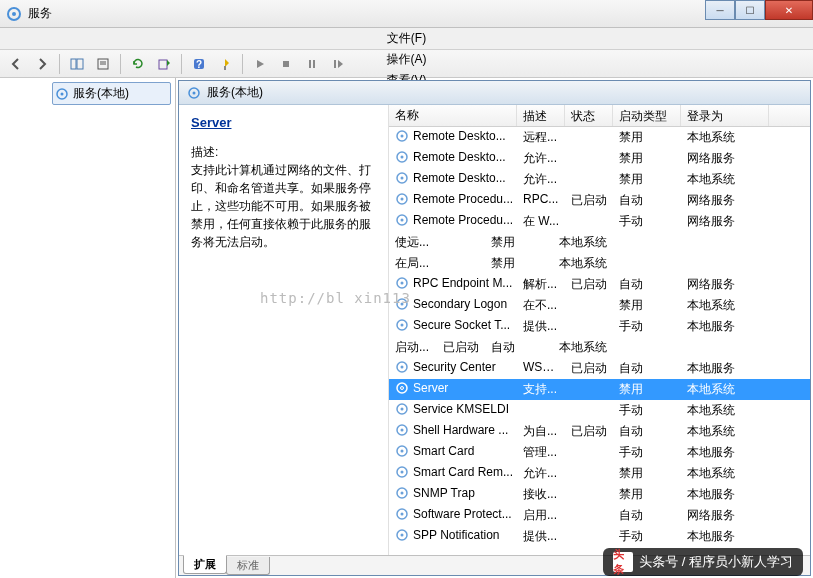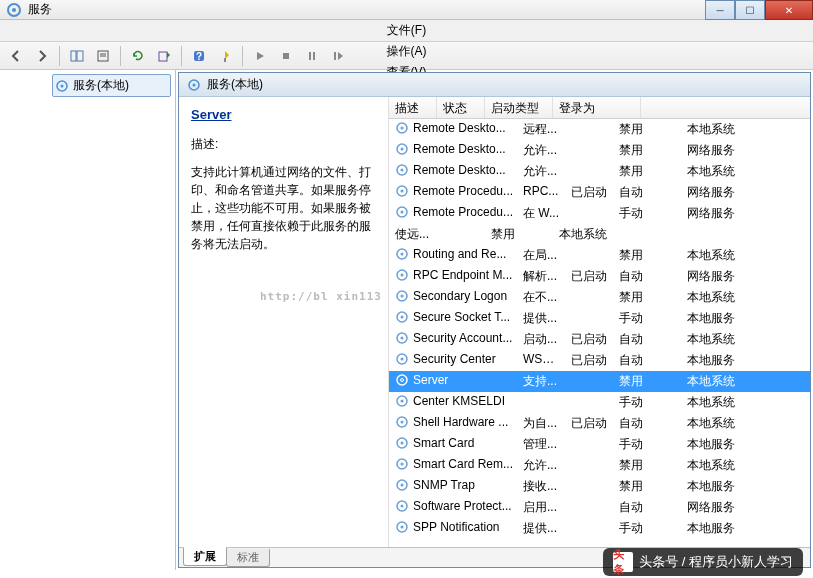--- a/index.html
+++ b/index.html
@@ -1,35 +1,35 @@
 <!DOCTYPE html>
 <html><head>
 <meta charset="utf-8">
 <style>
 * { box-sizing: border-box; margin: 0; padding: 0; }
 body { font-family: "Microsoft YaHei", SimSun, Tahoma, sans-serif; font-size: 12px; background: #fff; width: 813px; height: 578px; overflow: hidden; position: relative; }
-.titlebar { height: 20px; background: linear-gradient(#f7f7f7,#e8e8e8); border-bottom: 1px solid #c0c0c0; display: flex; align-items: center; padding: 0 6px; }
+.titlebar { height: 28px; background: linear-gradient(#f7f7f7,#e8e8e8); border-bottom: 1px solid #c0c0c0; display: flex; align-items: center; padding: 0 6px; }
 .titlebar .winicon { width: 16px; height: 16px; margin-right: 6px; display:inline-block; }
 .winbtns { position: absolute; right: 0; top: 0; display: flex; }
 .winbtn { width: 30px; height: 20px; border: 1px solid #6a8bb0; background: linear-gradient(#e8eff7,#cadcf0); display:flex; align-items:center; justify-content:center; font-size:10px; color:#333; }
 .winbtn.close { width: 48px; background: linear-gradient(#e36a5a,#c1392b); color:#fff; border-color:#8e2a1f; }
 .menubar { height: 22px; background: #f0f0f0; border-bottom:1px solid #d0d0d0; display:flex; align-items:center; padding: 0 4px; flex-direction: column; }
 .menubar .menuitem { padding: 2px 8px; cursor:default; }
 .toolbar { height: 28px; background: linear-gradient(#f7f7f7,#ececec); border-bottom:1px solid #c8c8c8; display:flex; align-items:center; padding: 0 4px; gap:2px; }
 .tbtn { width: 24px; height: 24px; border:1px solid transparent; display:flex; align-items:center; justify-content:center; border-radius:2px; }
 .tsep { width:1px; height:20px; background:#c0c0c0; margin:0 3px; }
 .content { display:flex; height: calc(100% - 78px); padding-left: 48px; }
 .leftpane { width: 128px; border-right:1px solid #c0c0c0; background:#fff; padding:4px; }
 .treeitem { display:flex; align-items:center; gap:4px; padding:2px; border:1px solid #7da2ce; background:#e8f0fa; border-radius:2px; }
 .rightpane { flex:1; display:flex; flex-direction:column; border:1px solid #6a8bb0; margin:2px; }
 .panehead { height:24px; background:linear-gradient(#f0f4f8,#d6e2ee); border-bottom:1px solid #b0c4d8; display:flex; align-items:center; padding:0 8px; gap:6px; }
 .panebody { flex:1; display:flex; overflow:hidden; }
 .detailcol { width: 210px; padding:10px 12px; border-right:1px solid #e0e0e0; }
 .detailcol h2 { font-size:13px; font-weight:bold; margin-bottom:14px; color:#003399; text-decoration:underline; }
-.detailcol .descLabel { margin-bottom:10px; }
+.detailcol .descLabel { margin-bottom:0; }
 .detailcol .desc { line-height:1.5; }
 .listcol { flex:1; display:flex; flex-direction:column; overflow:hidden; }
 .listhead { display:flex; background:linear-gradient(#fdfdfd,#f0f0f0); border-bottom:1px solid #d0d0d0; height:22px; }
 .listhead .col { padding:3px 6px; border-right:1px solid #e0e0e0; font-weight:normal; white-space:nowrap; overflow:hidden; }
 .listbody { flex:1; overflow-y:scroll; overflow-x:hidden; }
 .row { display:flex; height:21px; align-items:flex-start; }
 .row .cell { padding:2px 6px; white-space:nowrap; overflow:hidden; text-overflow:ellipsis; }
 .row.sel { background:#3399ff; color:#fff; }
 .row.sel .svcicon circle { stroke:#fff; }
 .c-name { width:128px; display:flex; align-items:center; gap:4px; }
@@ -37,21 +37,21 @@
 .c-stat { width:48px; }
 .c-start { width:68px; }
 .c-logon { width:88px; }
 .svcicon { width:14px; height:14px; flex-shrink:0; }
 .tabs { height:20px; border-top:1px solid #c0c0c0; display:flex; align-items:flex-end; padding-left:4px; background:#f4f4f4; }
 .tab { padding:1px 10px; border:1px solid #a0a0a0; border-top:none; background:#fff; font-size:11px; margin-right:-1px; border-radius:0 0 3px 3px; }
 .tab.inactive { background:#ececec; color:#666; }
 .tab.active { background:#fff; font-weight:bold; position:relative; top:-1px; border-top:1px solid #fff;}
 .footer { position:absolute; bottom:2px; right:10px; background:rgba(0,0,0,0.75); color:#fff; padding:4px 10px; font-size:13px; display:flex; align-items:center; gap:6px;border-radius:6px; }
 .footer .logo { width:20px; height:20px; background:#fff; color:#d33; display:flex; align-items:center; justify-content:center; font-weight:bold; border-radius:2px; font-size:11px;}
-.watermark { position:absolute; top:290px; left:260px; color:#bbb; font-size:11px; pointer-events:none; font-family:Consolas,monospace; letter-spacing:1px; z-index:5;font-weight:bold;}
+.watermark { position:absolute; top:290px; left:260px; color:#bbb; font-size:14px; pointer-events:none; font-family:Consolas,monospace; letter-spacing:1px; z-index:5;}
 </style>
 </head>
 <body>
 
 <div class="titlebar">
   <span class="winicon">
     <svg viewBox="0 0 16 16">
         <circle cx="8" cy="8" r="6" fill="none" stroke="#4a90d9" stroke-width="2"></circle>
         <circle cx="8" cy="8" r="2" fill="#4a90d9"></circle>
       </svg>
@@ -166,20 +166,21 @@
       <span>服务(本地)</span>
     </div>
     <div class="panebody">
       <div class="detailcol">
         <h2>Server</h2>
         <div class="descLabel">描述:</div>
         <div class="desc">支持此计算机通过网络的文件、打印、和命名管道共享。如果服务停止，这些功能不可用。如果服务被禁用，任何直接依赖于此服务的服务将无法启动。</div>
       </div>
       <div class="listcol">
         <div class="listhead">
+          <div class="col c-name">名称</div>
           <div class="col c-desc">描述</div>
           <div class="col c-stat">状态</div>
           <div class="col c-start">启动类型</div>
           <div class="col c-logon">登录为</div>
         </div>
         <div class="listbody" id="listbody">
             <div class="row">
               <div class="cell c-name">
                 <span class="svcicon"><svg viewBox="0 0 14 14">
                     <circle cx="7" cy="7" r="5" fill="none" stroke="#6aa0d9" stroke-width="1.5"></circle>
@@ -244,27 +245,20 @@
               <div class="cell c-start">手动</div>
               <div class="cell c-logon">网络服务</div>
             </div>
             <div class="row">
               <div class="cell c-desc">使远...</div>
               <div class="cell c-stat"></div>
               <div class="cell c-start">禁用</div>
               <div class="cell c-logon">本地系统</div>
             </div>
             <div class="row">
-              <div class="cell c-name">
-                <span class="svcicon"><svg viewBox="0 0 14 14">
-                    <circle cx="7" cy="7" r="5" fill="none" stroke="#6aa0d9" stroke-width="1.5"></circle>
-                    <circle cx="7" cy="7" r="1.5" fill="#6aa0d9"></circle>
-                  </svg></span>
-                <span>Routing and Re...</span>
-              </div>
               <div class="cell c-desc">在局...</div>
               <div class="cell c-stat"></div>
               <div class="cell c-start">禁用</div>
               <div class="cell c-logon">本地系统</div>
             </div>
             <div class="row">
               <div class="cell c-name">
                 <span class="svcicon"><svg viewBox="0 0 14 14">
                     <circle cx="7" cy="7" r="5" fill="none" stroke="#6aa0d9" stroke-width="1.5"></circle>
                     <circle cx="7" cy="7" r="1.5" fill="#6aa0d9"></circle>
@@ -296,27 +290,20 @@
                     <circle cx="7" cy="7" r="1.5" fill="#6aa0d9"></circle>
                   </svg></span>
                 <span>Secure Socket T...</span>
               </div>
               <div class="cell c-desc">提供...</div>
               <div class="cell c-stat"></div>
               <div class="cell c-start">手动</div>
               <div class="cell c-logon">本地服务</div>
             </div>
             <div class="row">
-              <div class="cell c-name">
-                <span class="svcicon"><svg viewBox="0 0 14 14">
-                    <circle cx="7" cy="7" r="5" fill="none" stroke="#6aa0d9" stroke-width="1.5"></circle>
-                    <circle cx="7" cy="7" r="1.5" fill="#6aa0d9"></circle>
-                  </svg></span>
-                <span>Security Account...</span>
-              </div>
               <div class="cell c-desc">启动...</div>
               <div class="cell c-stat">已启动</div>
               <div class="cell c-start">自动</div>
               <div class="cell c-logon">本地系统</div>
             </div>
             <div class="row">
               <div class="cell c-name">
                 <span class="svcicon"><svg viewBox="0 0 14 14">
                     <circle cx="7" cy="7" r="5" fill="none" stroke="#6aa0d9" stroke-width="1.5"></circle>
                     <circle cx="7" cy="7" r="1.5" fill="#6aa0d9"></circle>
@@ -340,21 +327,21 @@
               <div class="cell c-stat"></div>
               <div class="cell c-start">禁用</div>
               <div class="cell c-logon">本地系统</div>
             </div>
             <div class="row">
               <div class="cell c-name">
                 <span class="svcicon"><svg viewBox="0 0 14 14">
                     <circle cx="7" cy="7" r="5" fill="none" stroke="#6aa0d9" stroke-width="1.5"></circle>
                     <circle cx="7" cy="7" r="1.5" fill="#6aa0d9"></circle>
                   </svg></span>
-                <span>Center KMSELDI</span>
+                <span>Service KMSELDI</span>
               </div>
               <div class="cell c-desc"></div>
               <div class="cell c-stat"></div>
               <div class="cell c-start">手动</div>
               <div class="cell c-logon">本地系统</div>
             </div>
             <div class="row">
               <div class="cell c-name">
                 <span class="svcicon"><svg viewBox="0 0 14 14">
                     <circle cx="7" cy="7" r="5" fill="none" stroke="#6aa0d9" stroke-width="1.5"></circle>

